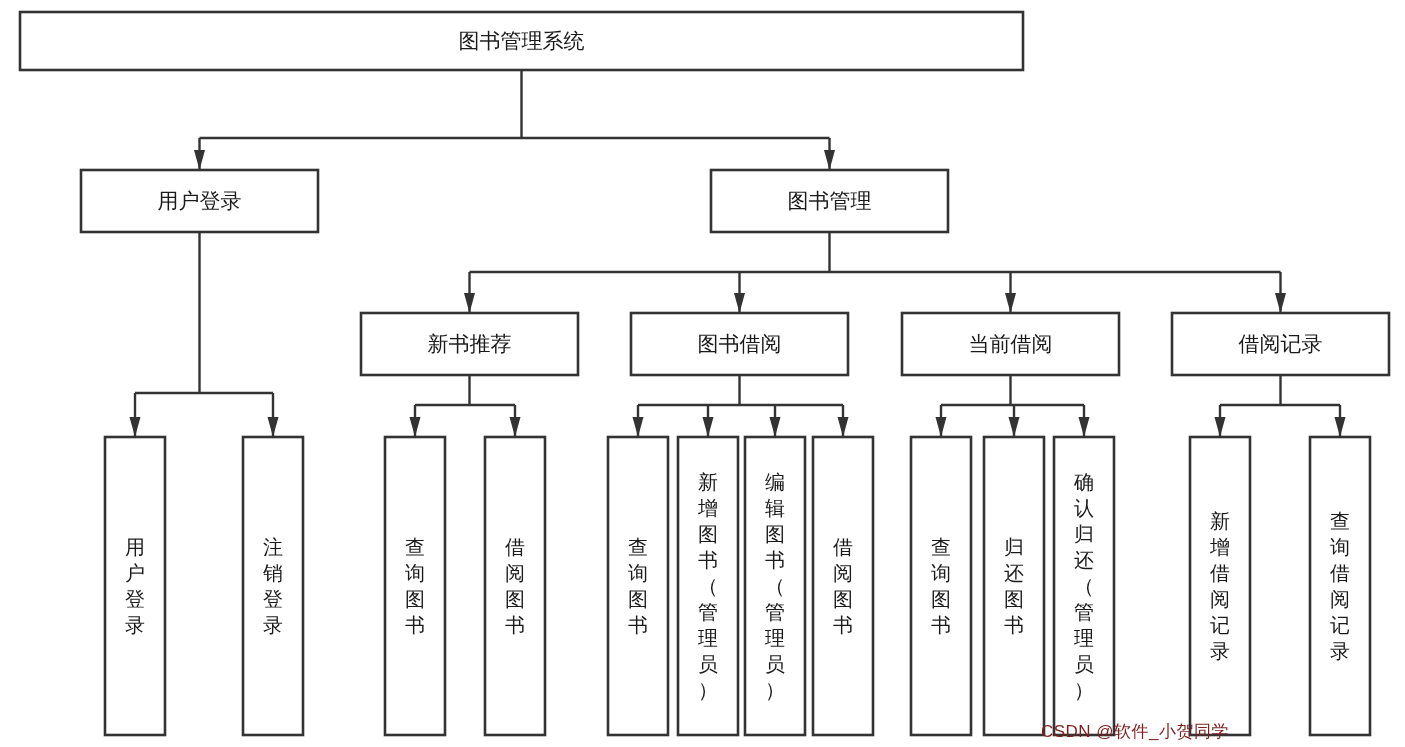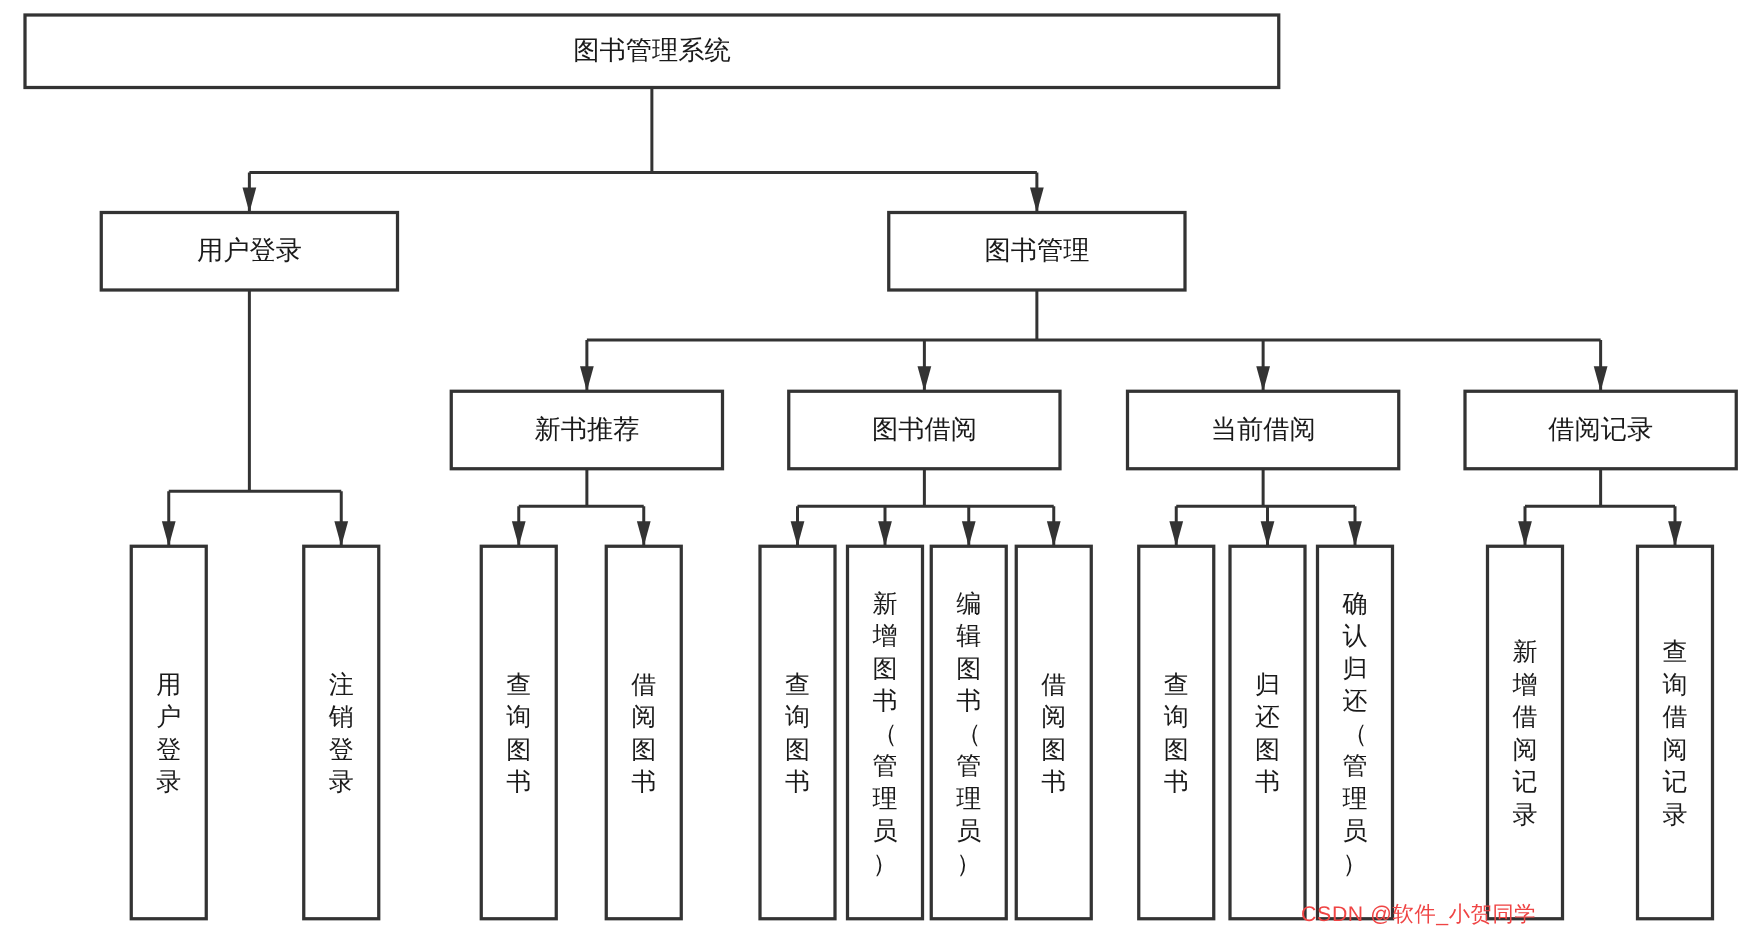--- a/index.html
+++ b/index.html
@@ -55,21 +55,21 @@
   .arrow-head {
     fill: #333333;
     stroke: none;
   }
   .watermark-text {
     position: absolute;
     right: 8px;
     bottom: 4px;
     font-family: "Liberation Sans", "DejaVu Sans", sans-serif;
     font-size: 17px;
-    color: #ef4444;
+    color: #7f1d1d;
     white-space: nowrap;
     letter-spacing: 0.5px;
     user-select: none;
   }
 </style>
 </head>
 <body>
 
 <div id="diagram-root">
 

